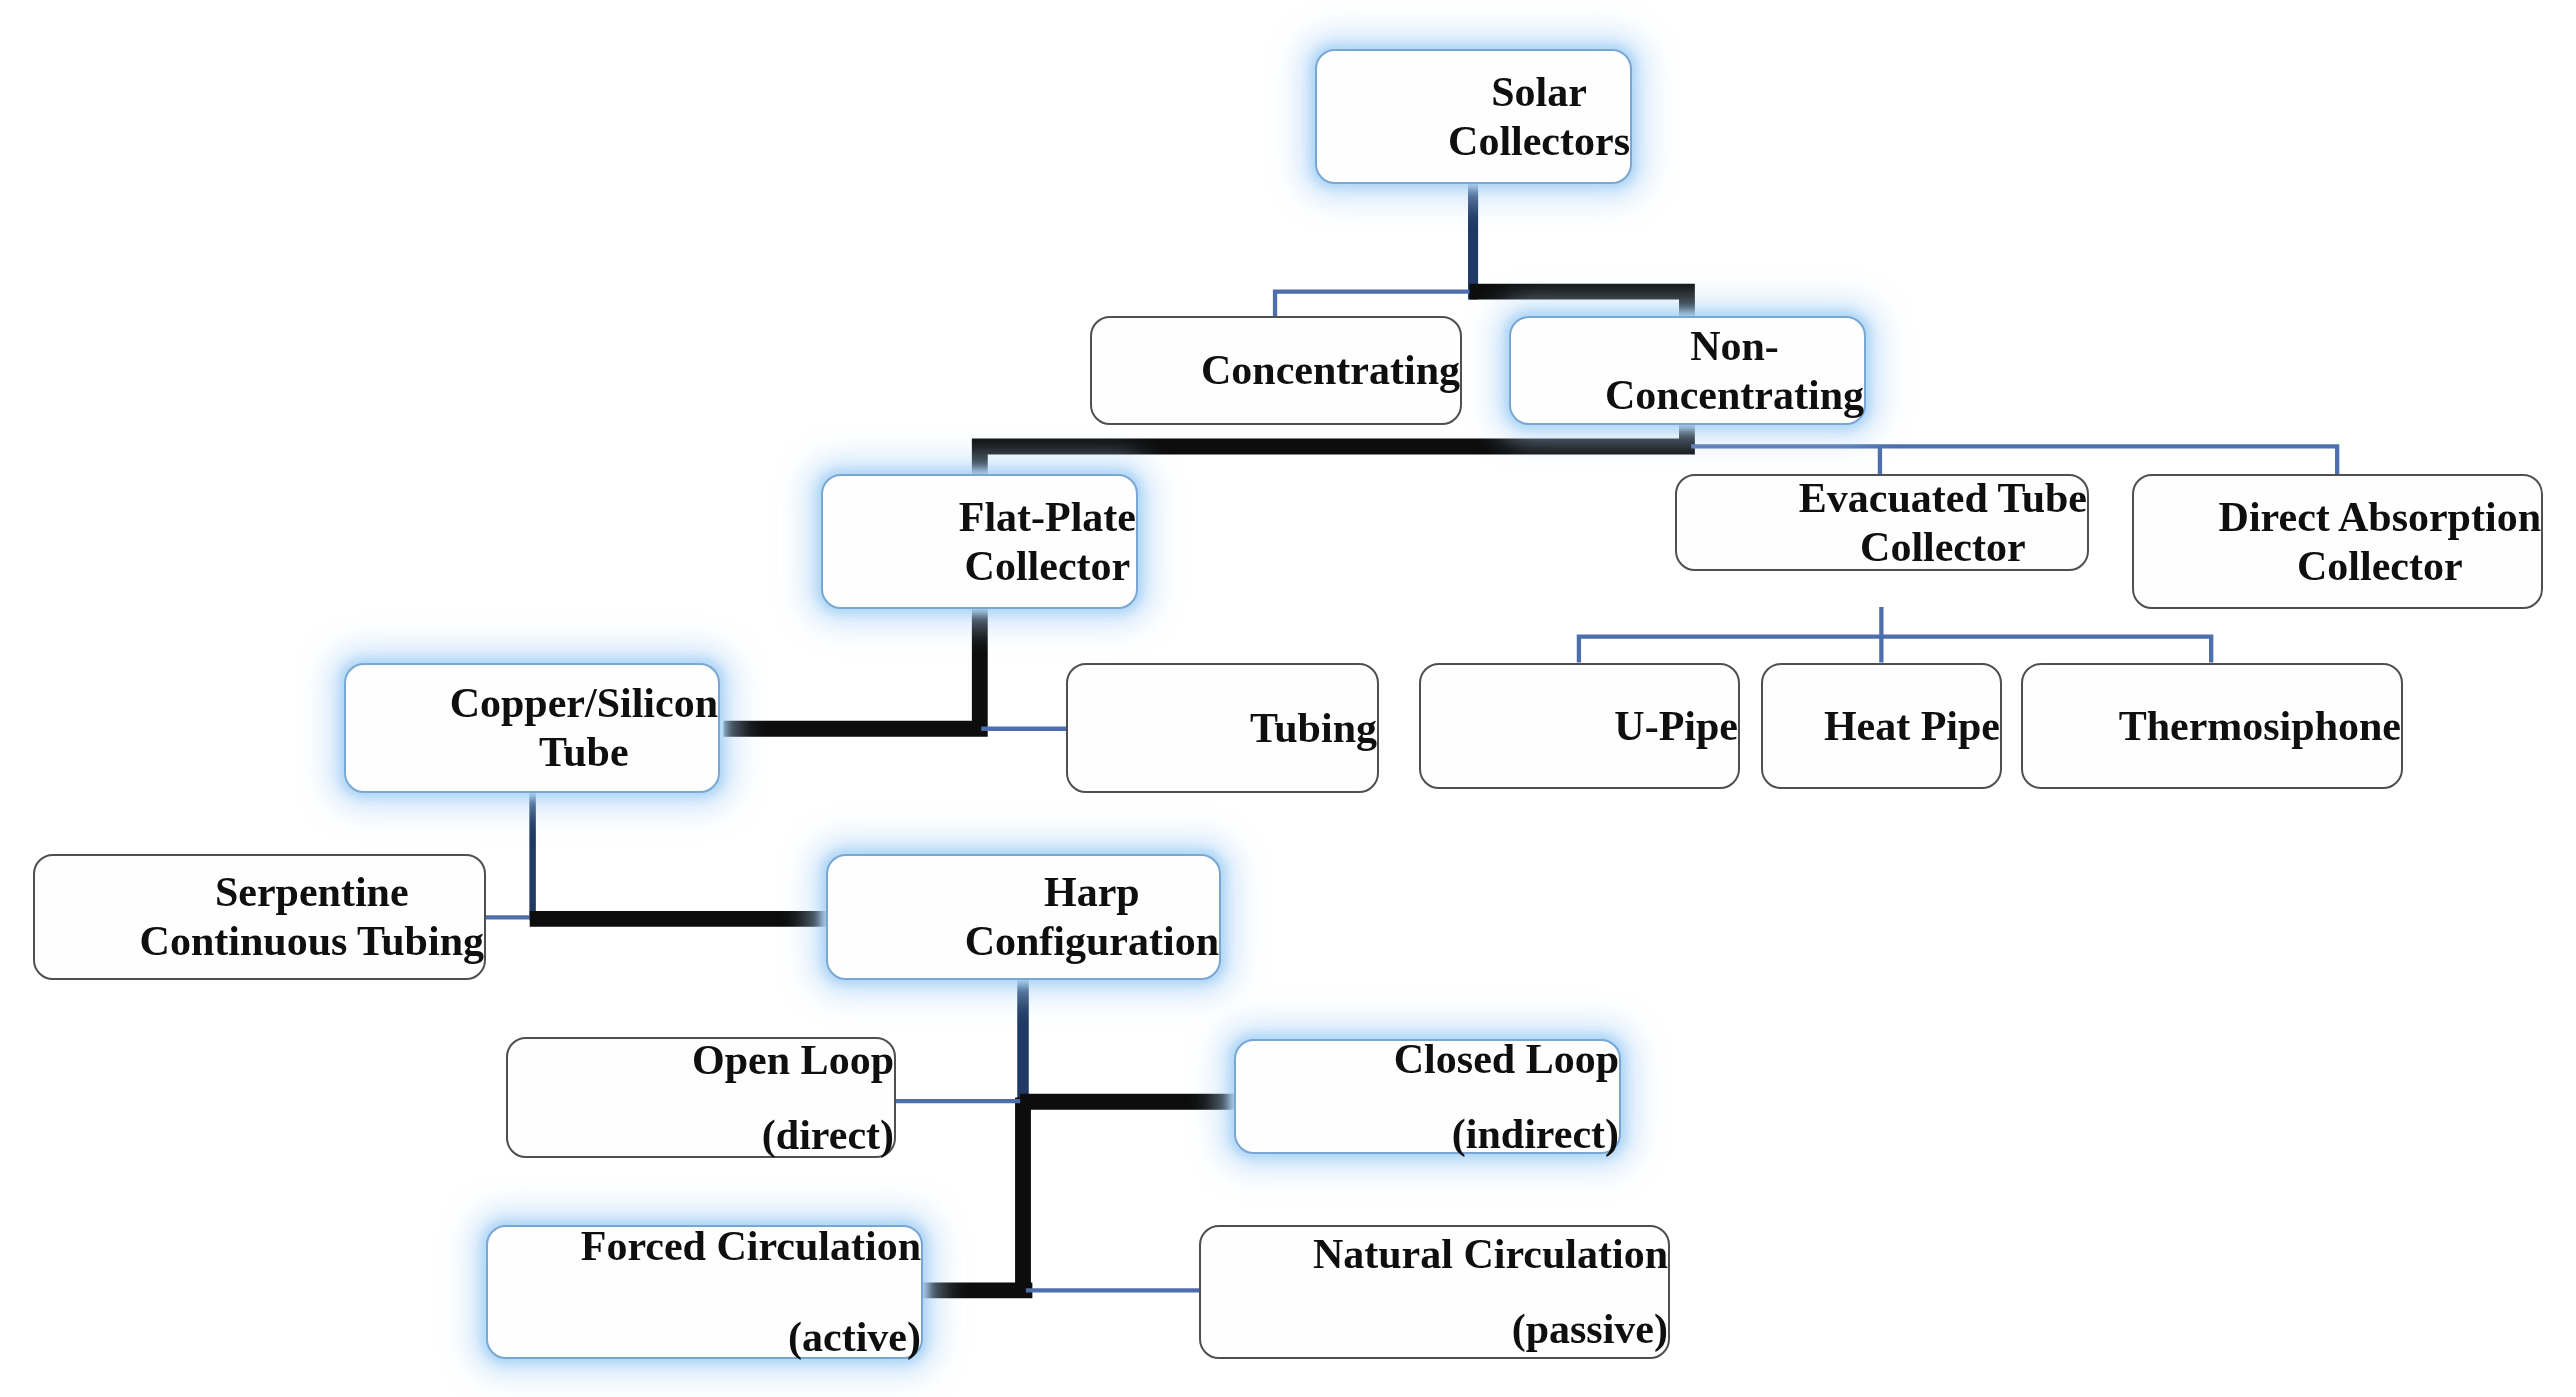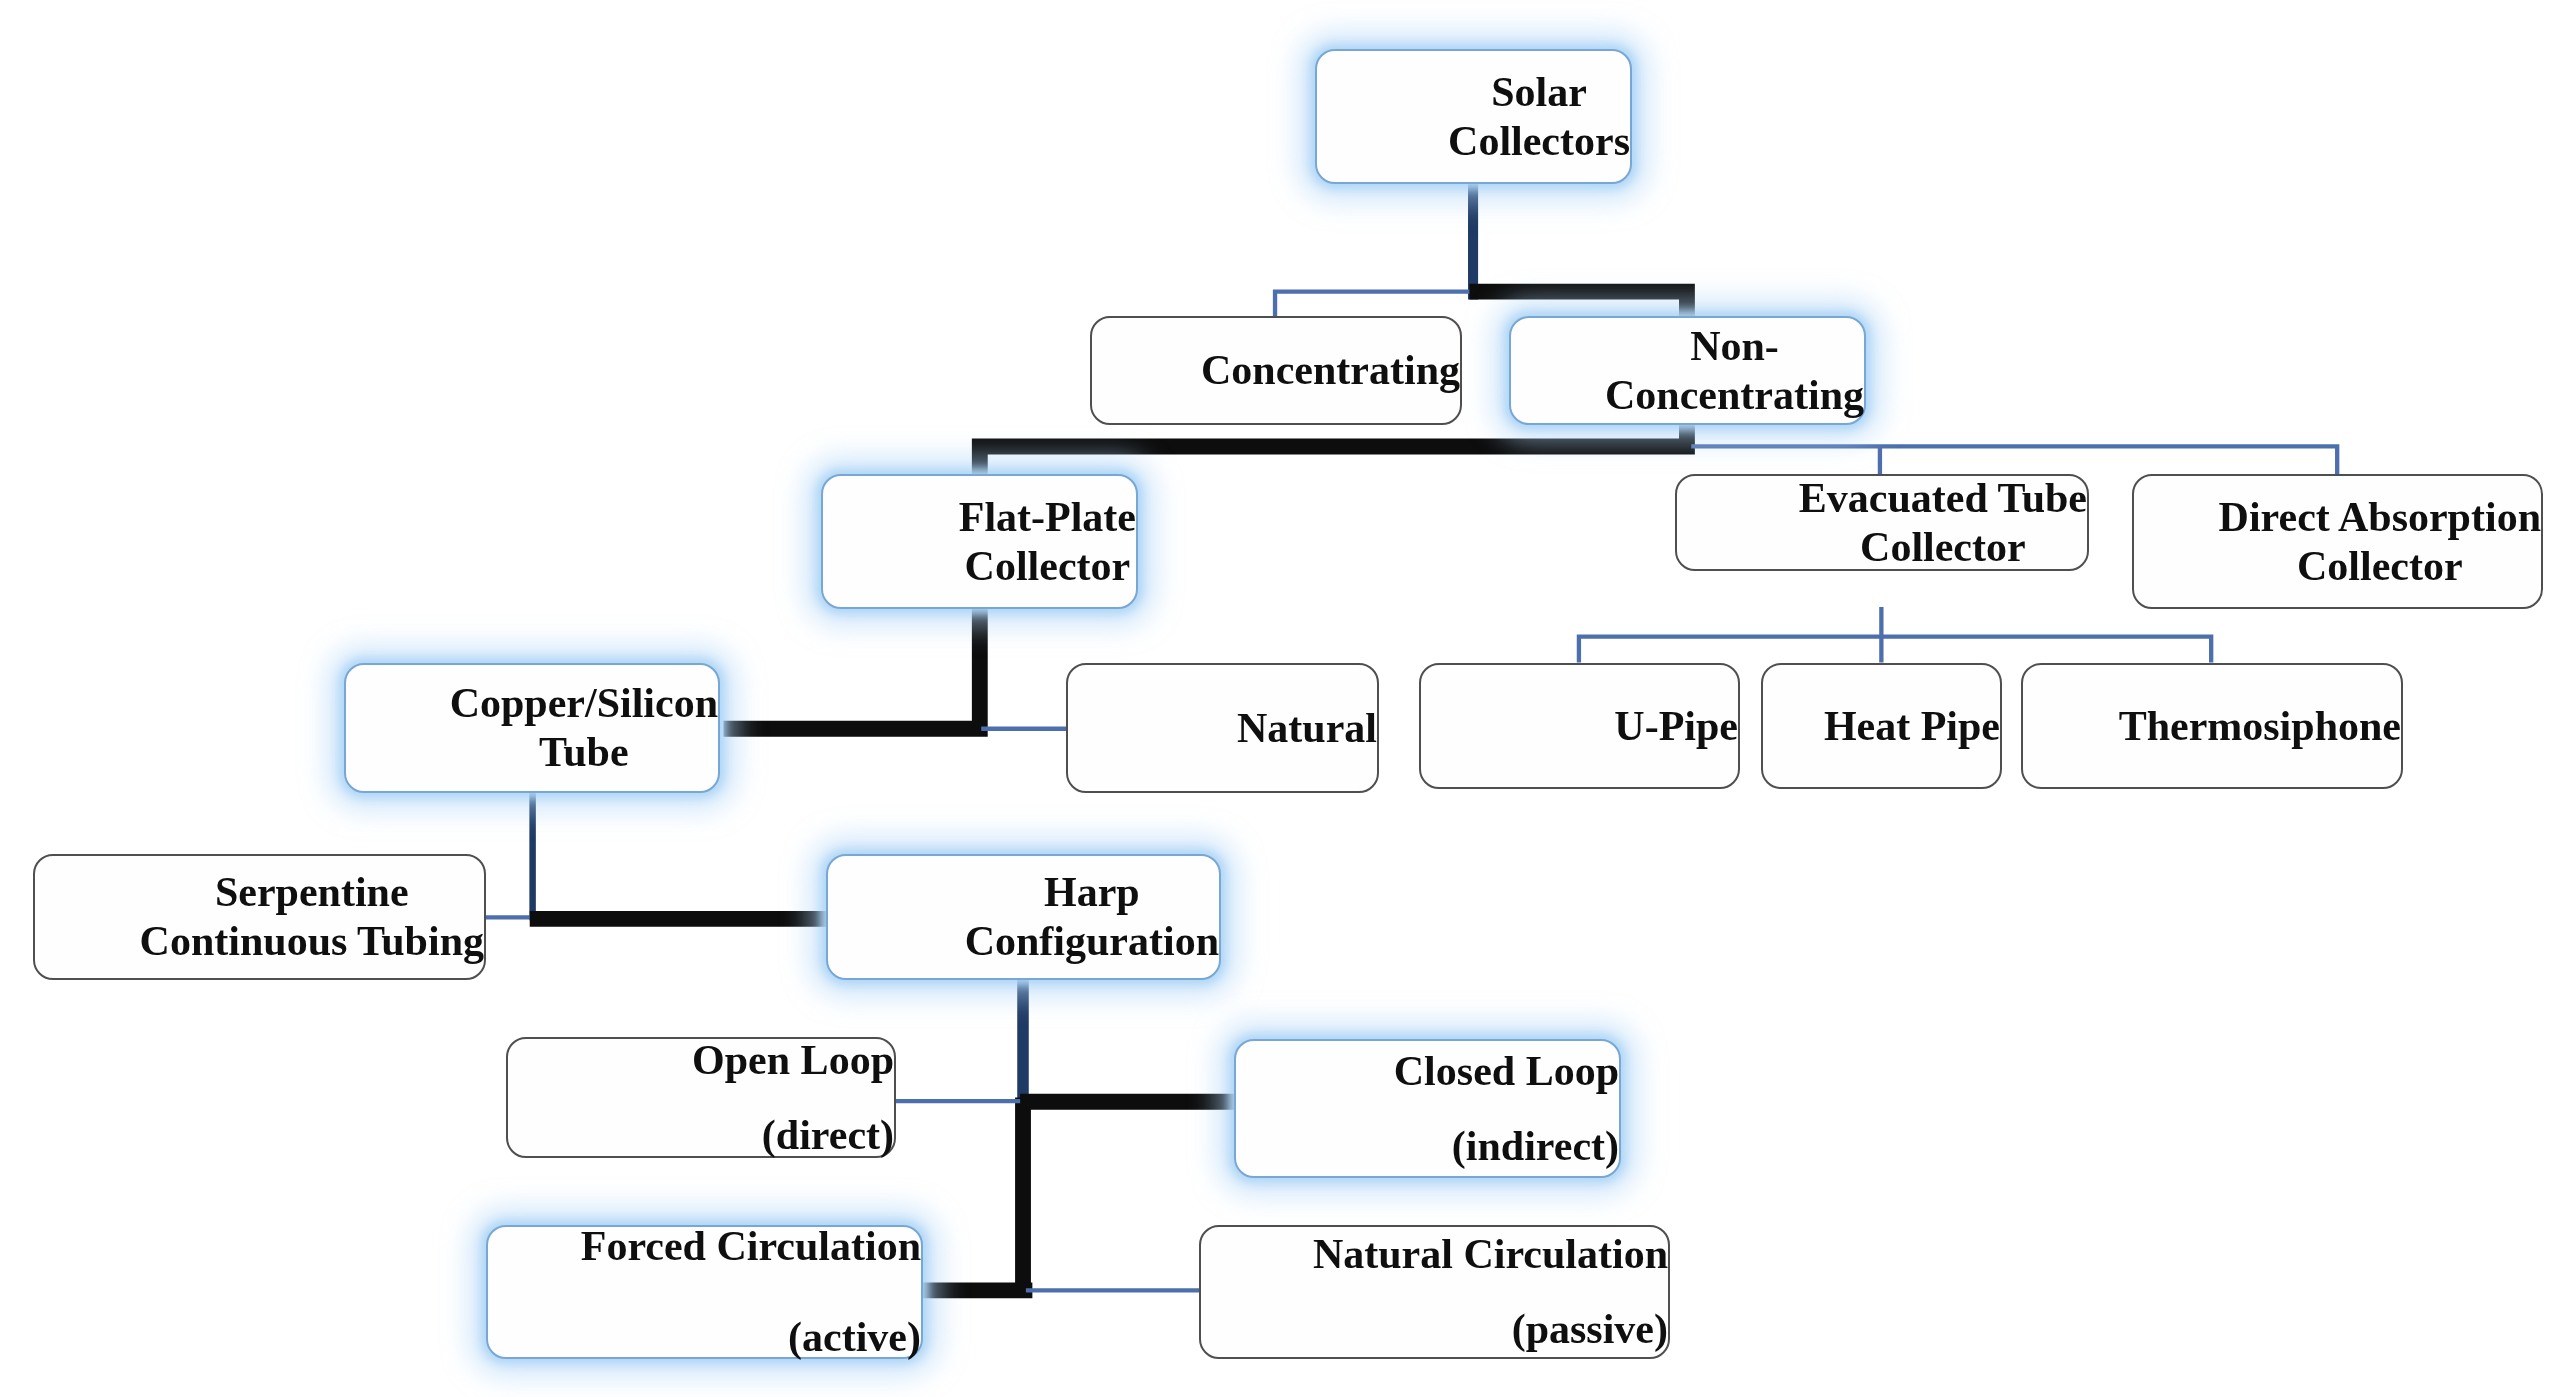--- a/index.html
+++ b/index.html
@@ -56,21 +56,21 @@
   .n-evacuated    {left:1675px;top:474px; width:414px;height:97px;padding-left:29px;}
   .n-direct       {left:2132px;top:474px; width:411px;height:135px;}
   .n-copper       {left:344px; top:663px; width:376px;height:130px;}
   .n-flooded      {left:1066px;top:663px; width:313px;height:130px;}
   .n-upipe        {left:1419px;top:663px; width:321px;height:126px;padding-left:16px;}
   .n-heatpipe     {left:1761px;top:663px; width:241px;height:126px;}
   .n-thermosiphone{left:2021px;top:663px; width:382px;height:126px;}
   .n-serpentine   {left:33px;  top:854px;width:453px;height:126px;}
   .n-harp         {left:826px;top:854px;width:395px;height:126px;}
   .n-openloop     {left:506px; top:1037px;width:390px;height:121px;}
-  .n-closedloop   {left:1234px;top:1039px;width:387px;height:139px;}
+  .n-closedloop   {left:1234px;top:1039px;width:387px;height:115px;}
   .n-forced       {left:486px; top:1225px;width:437px;height:134px;gap:16px;}
   .n-natural      {left:1199px;top:1225px;width:471px;height:134px;}
 </style>
 </head>
 <body>
 
 <div class="canvas">
 
   <svg class="edges" viewBox="0 0 3576 1940">
     <path class="e-navy" stroke-width="14" d="M2045 253 V416"></path>
@@ -120,21 +120,21 @@
     <span class="lbl">Direct Absorption
 Collector</span>
   </div>
 
   <div class="node n-copper hl">
     <span class="lbl">Copper/Silicon
 Tube</span>
   </div>
 
   <div class="node n-flooded">
-    <span class="lbl">Natural</span>
+    <span class="lbl">Tubing</span>
   </div>
 
   <div class="node n-upipe">
     <span class="lbl">U-Pipe</span>
   </div>
 
   <div class="node n-heatpipe">
     <span class="lbl">Heat Pipe</span>
   </div>
 

